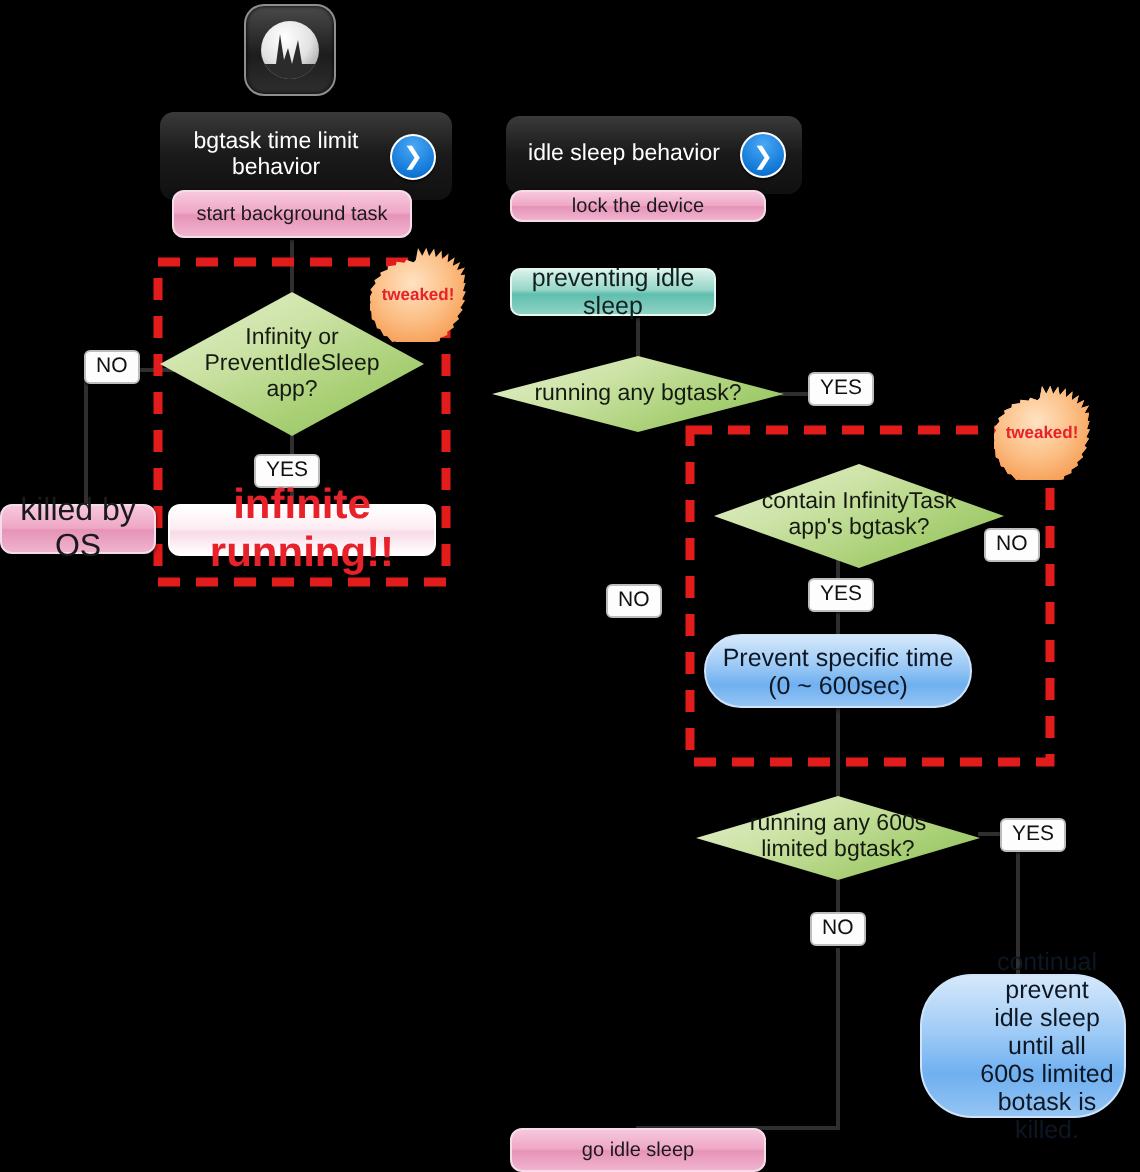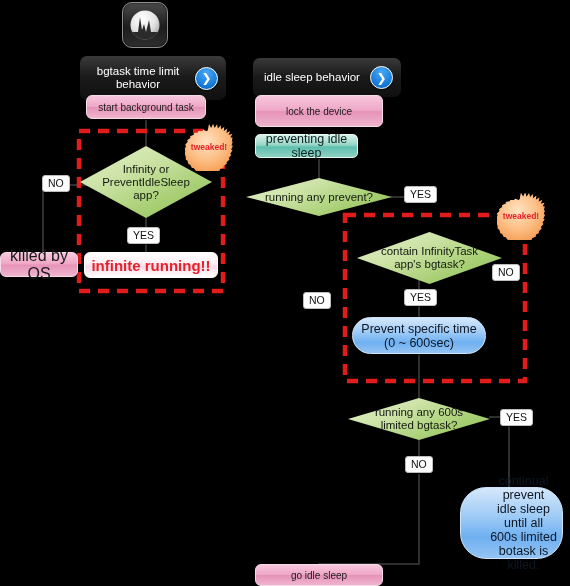--- a/index.html
+++ b/index.html
@@ -34,21 +34,21 @@
 
   
   .pink{border-radius:6px;color:#1a1a1a;font-size:10px;
         background:linear-gradient(180deg,#f7c7dd 0%,#eea7c6 48%,#e693b8 52%,#f0b4ce 100%);
         border:1px solid #f6dcea;box-shadow:0 1px 2px rgba(0,0,0,.75);}
   
   .teal{border-radius:5px;color:#102120;font-size:12.5px;
         background:linear-gradient(180deg,#d9f2ea 0%,#97d6c8 45%,#5fbfae 55%,#8fd2c4 100%);
         border:1px solid #e3f6f0;box-shadow:0 1px 2px rgba(0,0,0,.75);}
   
-  .emph{border-radius:6px;font-size:15px;font-weight:bold;
+  .emph{border-radius:6px;font-size:21px;font-weight:bold;
         background:linear-gradient(180deg,#ffffff 0%,#fdeef4 45%,#f8dbe8 55%,#ffffff 100%);
         border:1px solid #ffffff;box-shadow:0 1px 3px rgba(0,0,0,.8);}
   
   .blue{color:#0d1724;font-size:12.5px;line-height:14px;
         background:linear-gradient(180deg,#d5e8fb 0%,#9fcbf6 40%,#6fb0f0 70%,#94c4f4 100%);
         border:1px solid #cfe4fa;box-shadow:0 1px 2px rgba(0,0,0,.7);}
   .pill{border-radius:22px;}
   .bigblue{border-radius:26px;padding-left:24px;}
 
   
@@ -138,21 +138,21 @@
   <div class="callout" style="position:absolute;left:253px;top:58px;width:132px;height:29px;">
     <span class="ctext">idle sleep behavior</span>
     <span class="arrowbtn">❯</span>
     <span class="tail"></span>
   </div>
 
   <div class="node pink" style="left:86px;top:95px;width:120px;height:24px;">
     <span>start background task</span>
   </div>
 
-  <div class="node pink" style="left:255px;top:95px;width:128px;height:32px;">
+  <div class="node pink" style="left:255px;top:95px;width:128px;height:16px;">
     <span>lock the device</span>
   </div>
 
   <div class="node teal" style="left:255px;top:134px;width:103px;height:24px;">
     <span>preventing idle sleep</span>
   </div>
 
   <div class="diamond" style="left:80px;top:146px;width:132px;height:72px;">
     <div class="dshape"></div>
     <div class="dtext">Infinity or
@@ -193,21 +193,21 @@
   <div class="node pink" style="left:0px;top:252px;width:78px;height:25px;font-size:16px;">
     <span>killed by OS</span>
   </div>
 
   <div class="node emph" style="left:84px;top:252px;width:134px;height:26px;color:#e8222a;">
     <span>infinite running!!</span>
   </div>
 
   <div class="diamond" style="left:246px;top:178px;width:146px;height:38px;">
     <div class="dshape"></div>
-    <div class="dtext">running any prevent?</div>
+    <div class="dtext">running any bgtask?</div>
   </div>
   <div class="node chip" style="left:404px;top:186px;">
     <span>YES</span>
   </div>
 
   <div class="burst" style="left:497px;top:192px;">
     <svg width="48" height="48" viewBox="0 0 100 100">
       <defs>
         <radialGradient id="bg2" cx="45%" cy="35%" r="68%">
           <stop offset="0%" stop-color="#ffe2c2"></stop>

